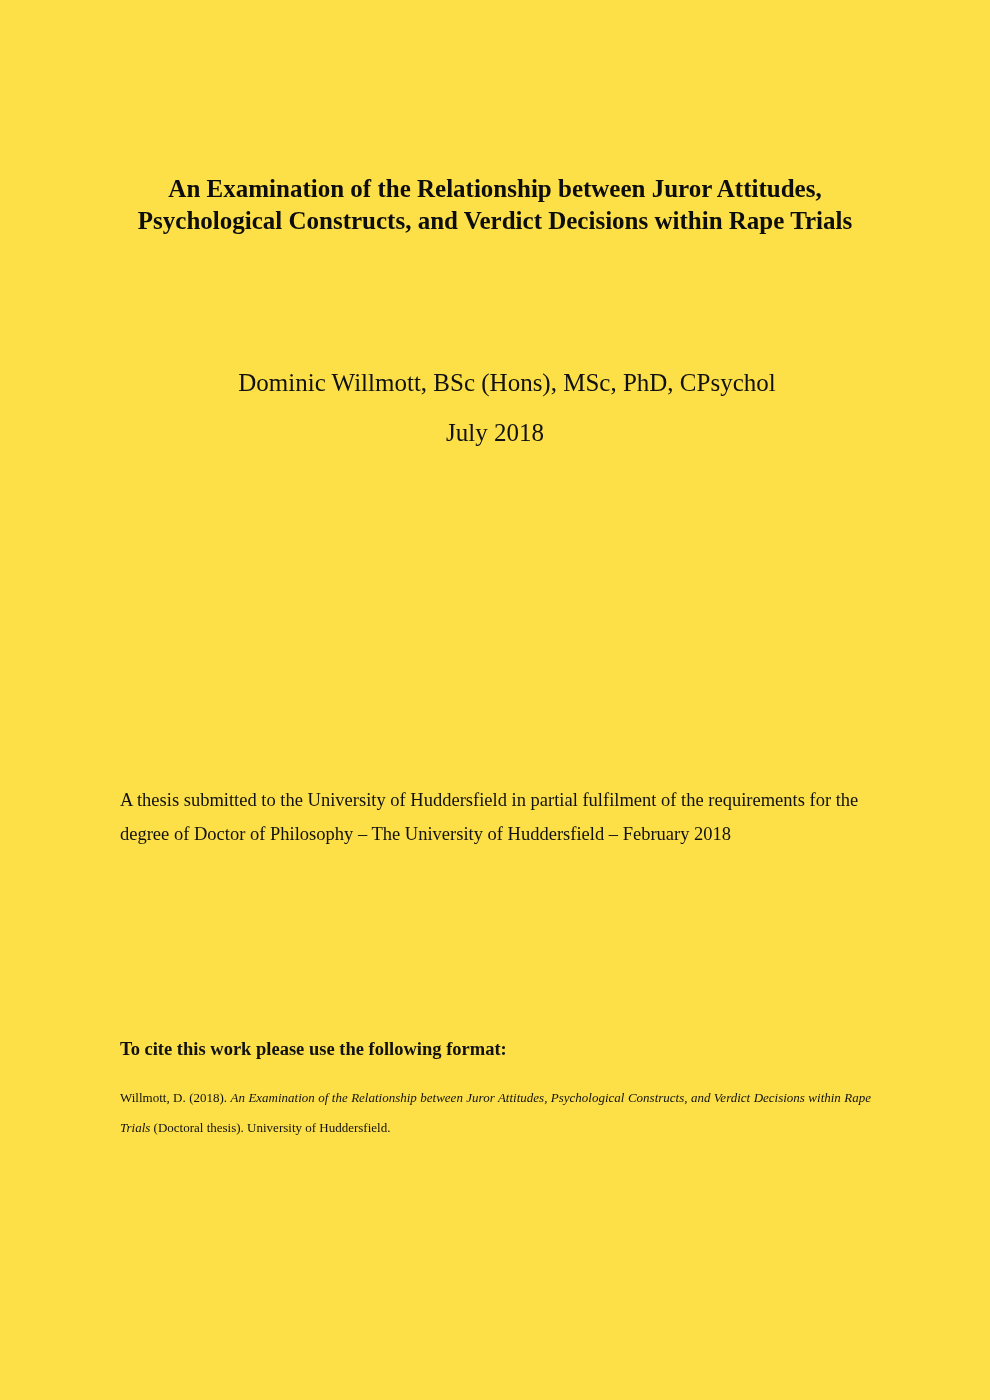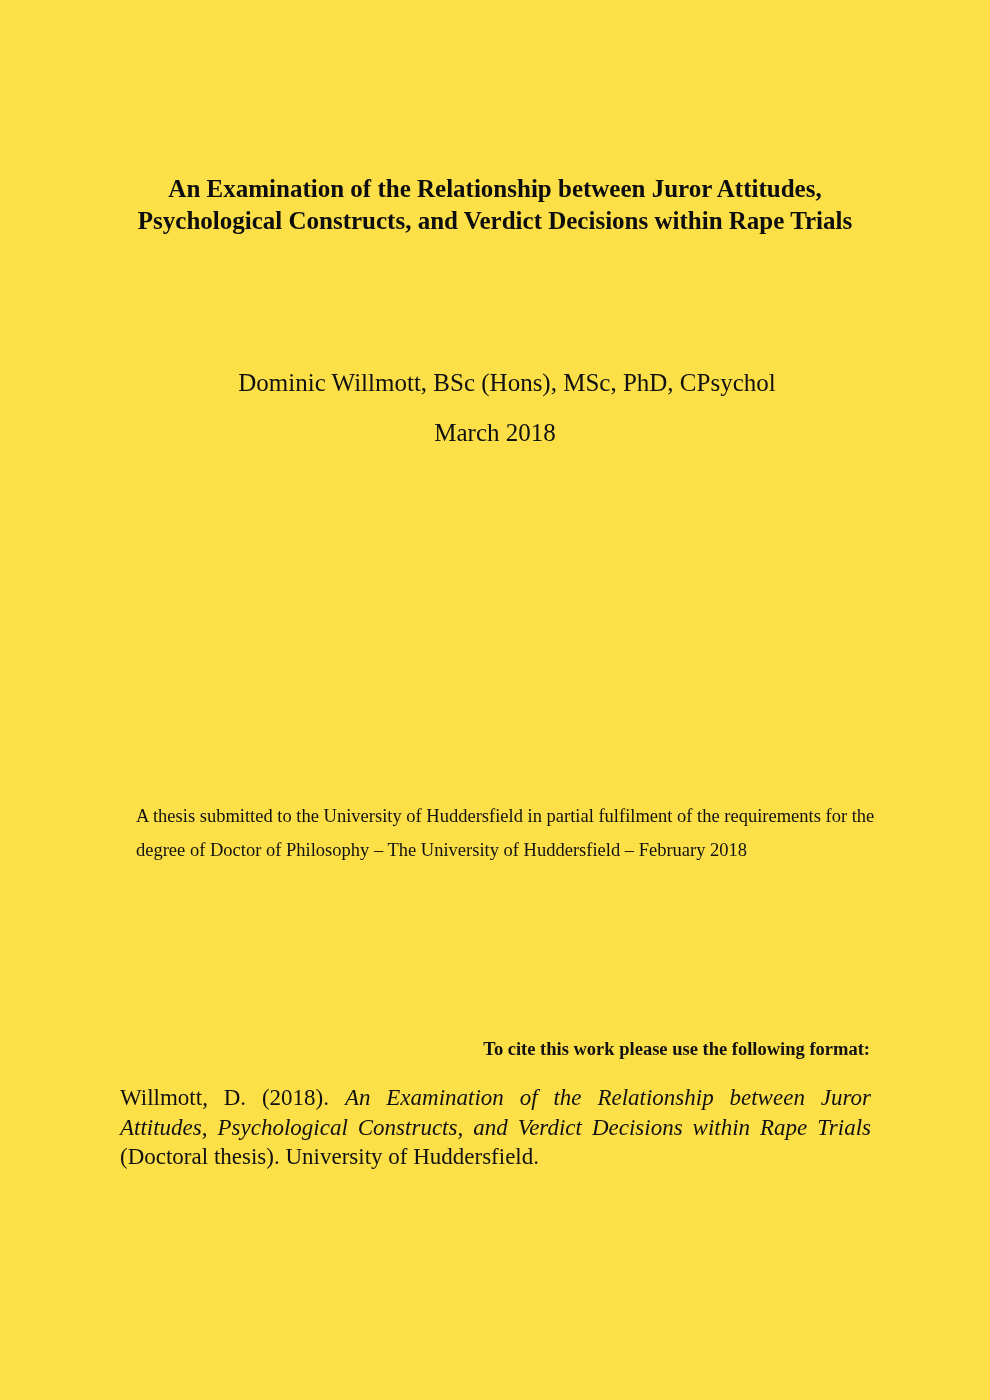--- a/index.html
+++ b/index.html
@@ -54,58 +54,57 @@
       line-height: 30px;
       margin: 0;
     }
     .statement {
       position: absolute;
       left: 120px;
       width: 760px;
       top: 783px;
       font-size: 18.5px;
       line-height: 34px;
-      margin: 16px;
+      margin: 0;
       text-align: left;
     }
     .cite-heading {
       position: absolute;
       left: 120px;
       width: 750px;
       top: 1037px;
       font-size: 18.5px;
       line-height: 24px;
       font-weight: bold;
       margin: 0;
-      text-align: right;
     }
     .citation {
       position: absolute;
       left: 120px;
       width: 751px;
       top: 1083px;
-      font-size: 23px;
+      font-size: 13px;
       line-height: 29.5px;
       text-align: justify;
       margin: 0;
     }
     .citation em {
       font-style: italic;
     }
   </style>
 </head>
 <body>
 
 <div class="page">
 
   <h1 class="title">An Examination of the Relationship between Juror Attitudes, Psychological Constructs, and Verdict Decisions within Rape Trials</h1>
 
   <p class="author">Dominic Willmott, BSc (Hons), MSc, PhD, CPsychol</p>
 
-  <p class="date">March 2018</p>
+  <p class="date">July 2018</p>
 
   <p class="statement">A thesis submitted to the University of Huddersfield in partial fulfilment of the requirements for the degree of Doctor of Philosophy – The University of Huddersfield – February 2018</p>
 
   <p class="cite-heading">To cite this work please use the following format:</p>
 
   <p class="citation"><span>Willmott, D. (2018). </span><em>An Examination of the Relationship between Juror Attitudes, Psychological Constructs, and Verdict Decisions within Rape Trials</em><span> (Doctoral thesis). University of Huddersfield.</span></p>
 
 </div>
 
 </body></html>

